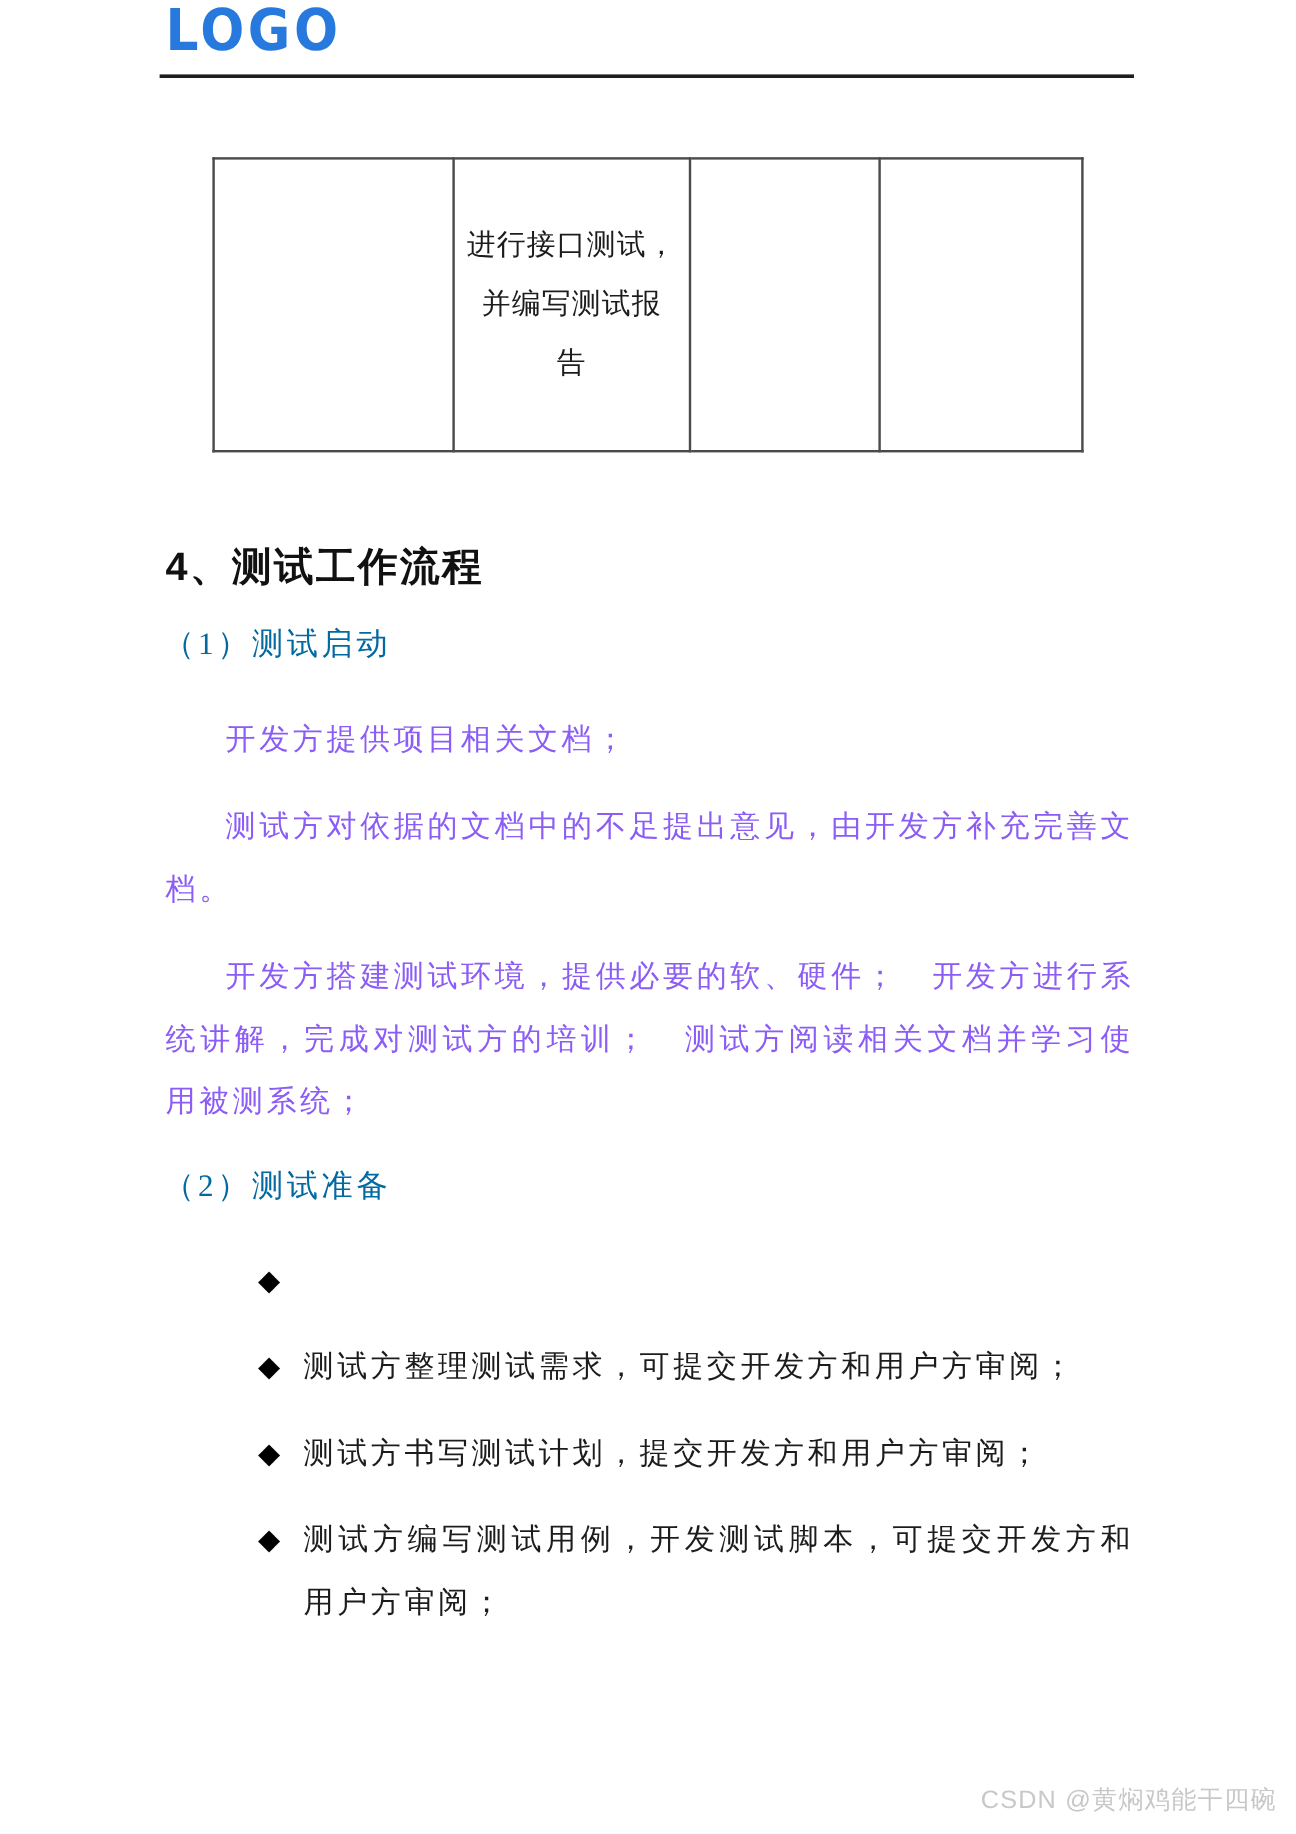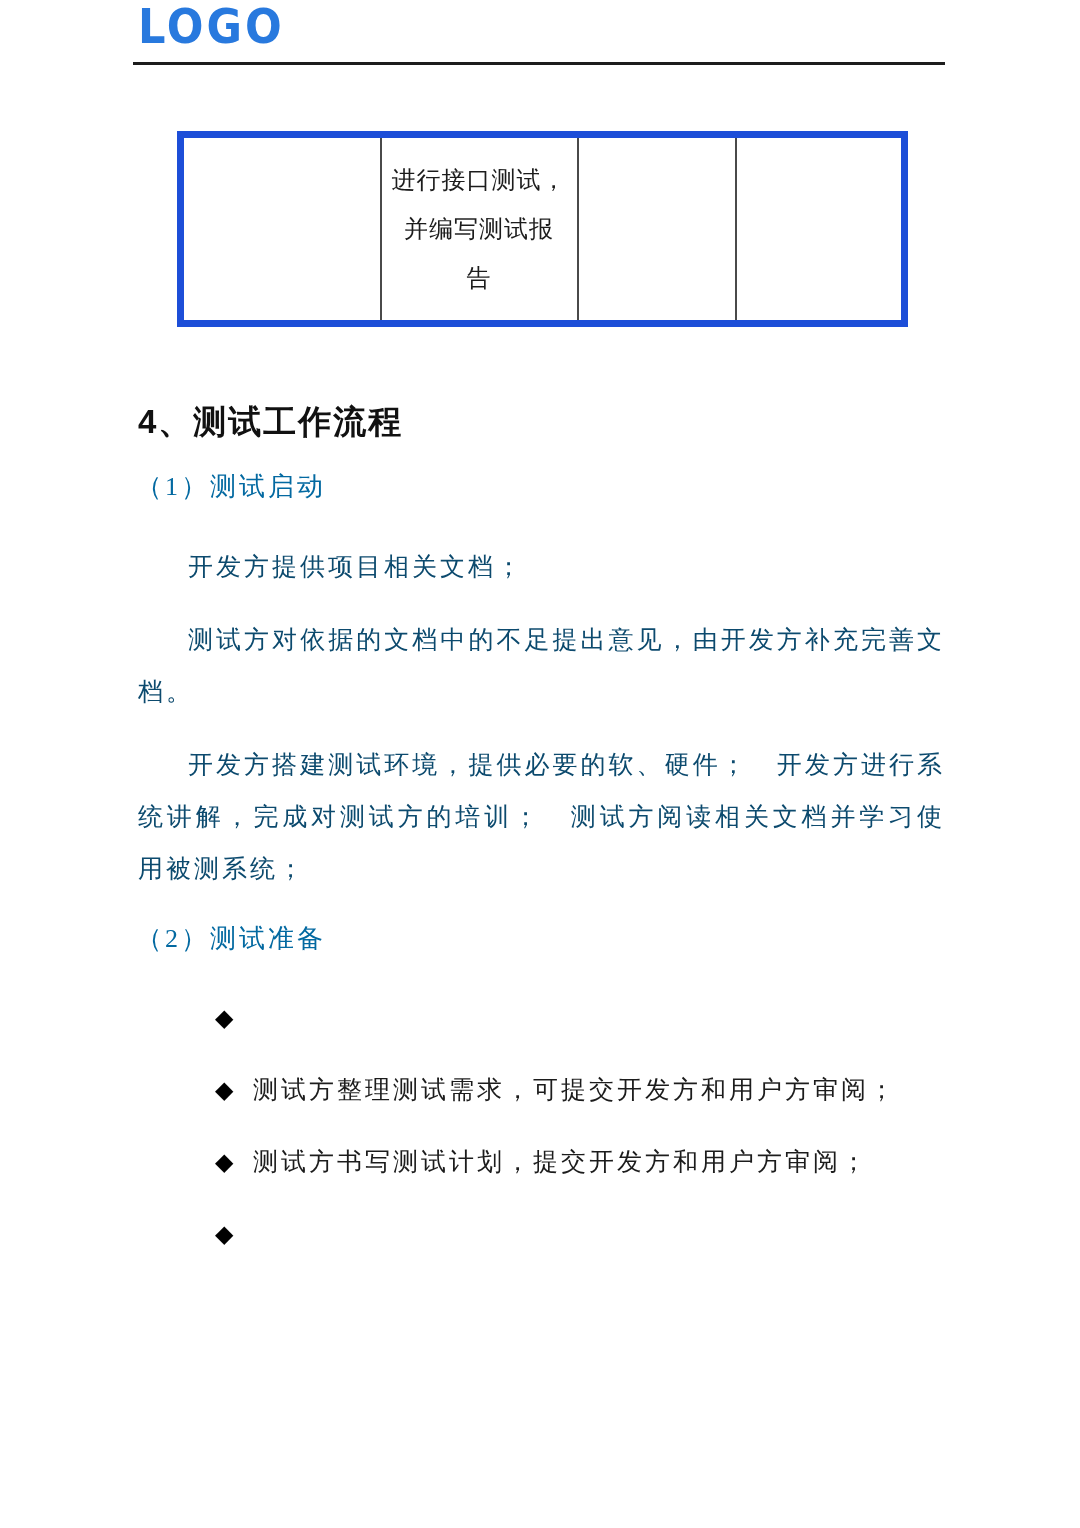--- a/index.html
+++ b/index.html
@@ -30,22 +30,22 @@
     height: 0;
     border-top: 3px solid #1d1d1d;
   }
 
   
   .doc-table {
     margin: 66px 0 0 177px;
     border-collapse: collapse;
     table-layout: fixed;
     width: 724px;
-    height: 196px;
-    border: 7px solid #1d4ed8;
+    height: 246px;
+    border: 2px solid #1d4ed8;
   }
   .doc-table td {
     border: 2px solid #4a4a4a;
     vertical-align: middle;
     text-align: center;
     font-size: 24px;
     line-height: 49px;
     letter-spacing: 1px;
     white-space: pre-line;
     padding: 0 2px;
@@ -73,21 +73,21 @@
   .subsection-title.second { margin-top: 28px; }
 
   
   .body-para {
     margin: 21px 135px 0 138px;
     font-size: 25px;
     line-height: 52px;
     letter-spacing: 3px;
     text-align: justify;
     text-indent: 2em;
-    color: #0c4a6e;
+    color: #8b5cf6;
   }
   .body-para.first { margin-top: 38px; }
 
   
   .bullet-list { margin: 37px 135px 0 138px; }
   .bullet-item {
     display: flex;
     align-items: flex-start;
     padding-left: 77px;
     margin-bottom: 20px;
@@ -162,17 +162,19 @@
     <div class="bullet-item">
       <span class="bullet-glyph">◆</span>
       <span class="bullet-text">测试方整理测试需求，可提交开发方和用户方审阅；</span>
     </div>
     <div class="bullet-item">
       <span class="bullet-glyph">◆</span>
       <span class="bullet-text">测试方书写测试计划，提交开发方和用户方审阅；</span>
     </div>
     <div class="bullet-item">
       <span class="bullet-glyph">◆</span>
+      <span class="bullet-text">测试方编写测试用例，开发测试脚本，可提交开发方和用户方审阅；</span>
     </div>
   </div>
 
+  <div class="watermark">CSDN @黄焖鸡能干四碗</div>
 
 </div>
 
 </body></html>

